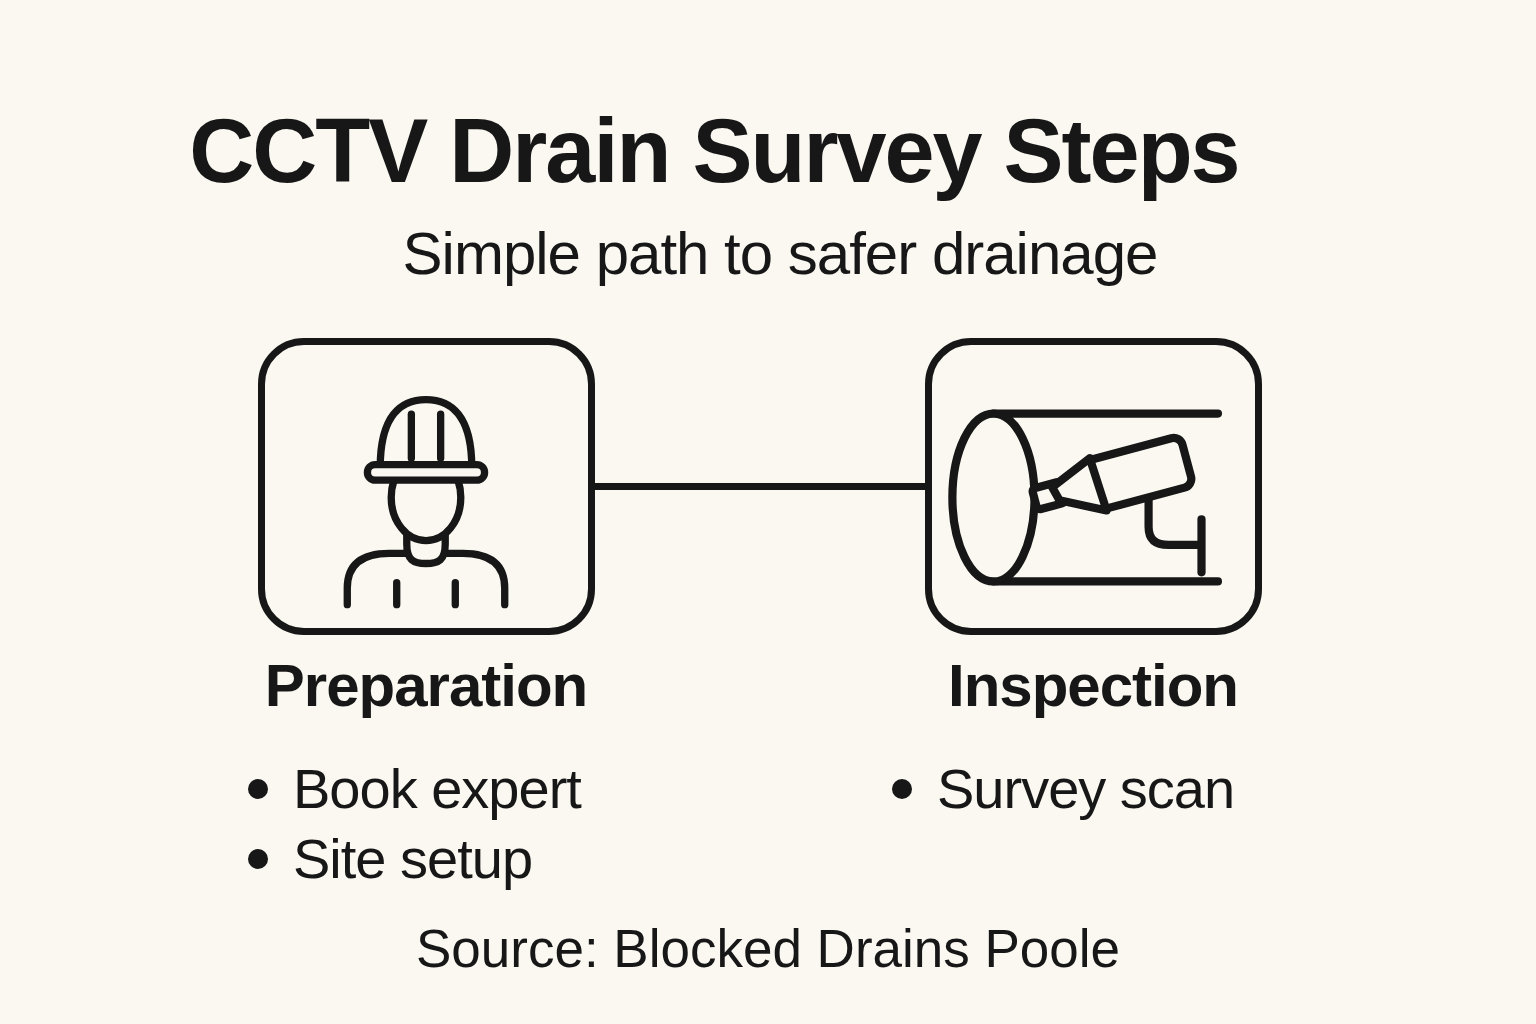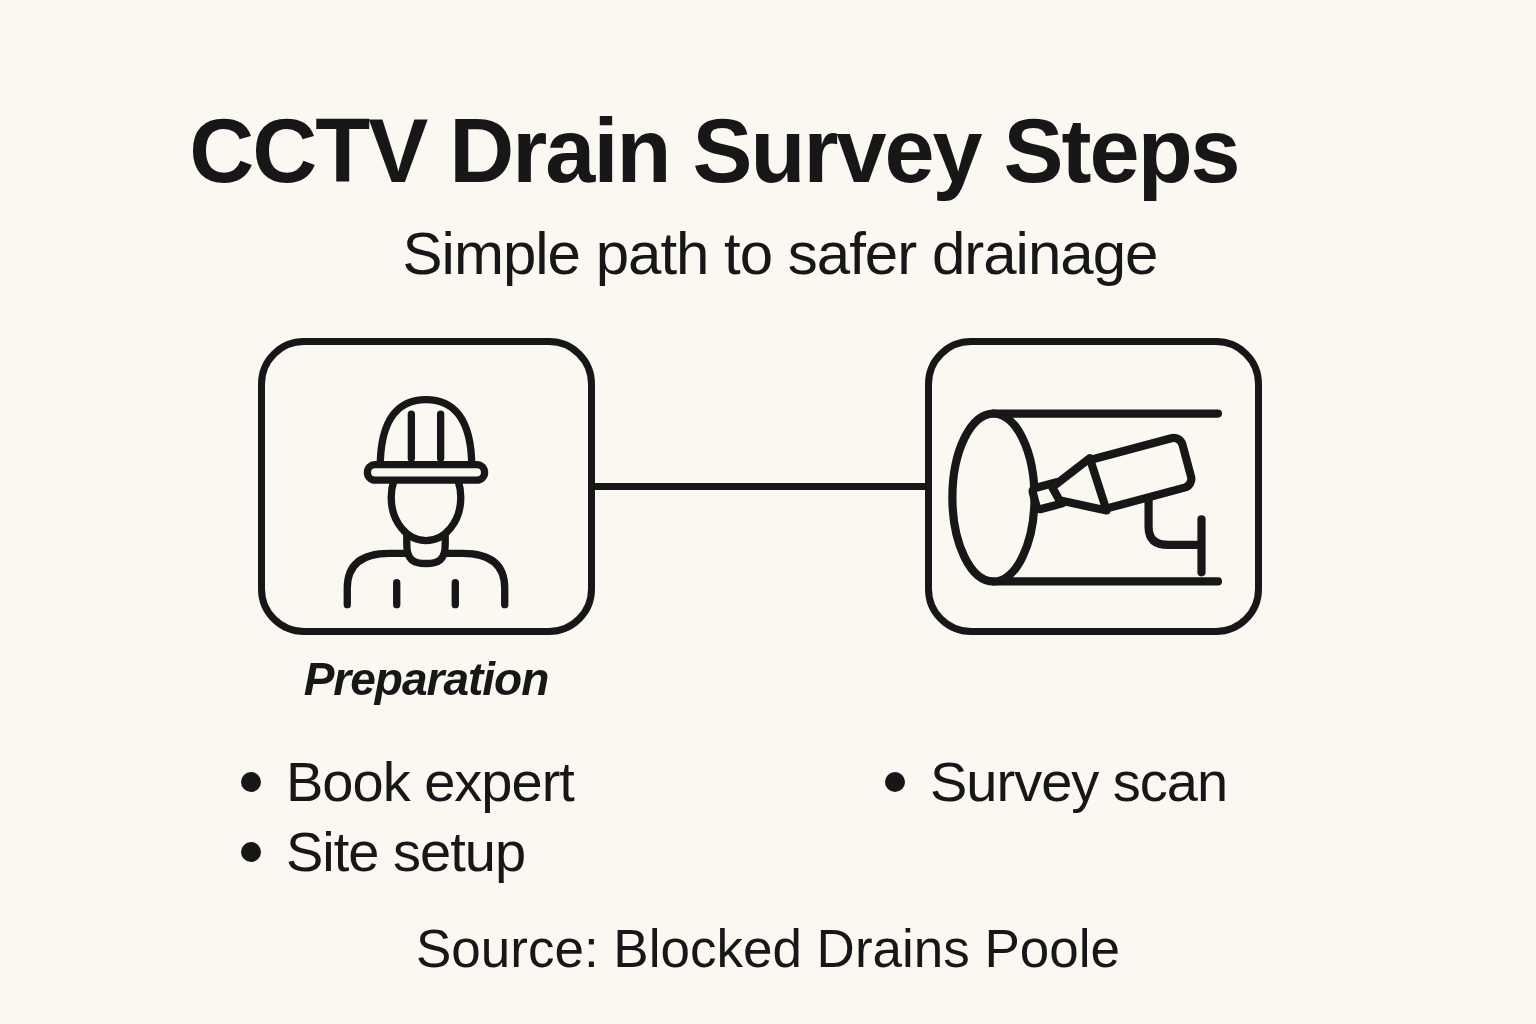--- a/index.html
+++ b/index.html
@@ -33,29 +33,28 @@
   .connector{
     position:absolute;top:483px;left:595px;width:330px;height:7px;
     background:#171717;
   }
   .icon-svg{position:absolute;display:block;}
   #worker-svg{left:312px;top:374px;width:228px;height:238px;}
   #camera-svg{left:946px;top:388px;width:292px;height:219px;}
   .step-label{
     position:absolute;top:656px;width:480px;
     text-align:center;
-    font-size:46px;font-weight:700;letter-spacing:-1px;
+    font-size:60px;font-weight:700;letter-spacing:-1px;
     line-height:1;
-    font-style:italic;
   }
   #label-preparation{left:186px;}
   #label-inspection{left:853px;}
   .bullet-list{
     position:absolute;top:746px;
-    list-style:none;margin:1px;padding:0;
+    list-style:none;margin:8px;padding:0;
     font-size:56px;font-weight:400;letter-spacing:-1px;
   }
   #list-preparation{left:240px;}
   #list-inspection{left:884px;}
   .bullet-list li{
     display:flex;align-items:center;
     height:70px;line-height:70px;
   }
   .dot{
     width:20px;height:20px;border-radius:50%;
@@ -116,20 +115,21 @@
     <path class="stroke w9" d="M 280,144 L 280,202"></path>
 
     <g transform="rotate(-15 210 95)">
       <rect class="bgfill w9" x="158" y="66" width="108" height="56" rx="10"></rect>
       <rect class="bgfill w9" x="94" y="80" width="32" height="24" rx="4"></rect>
       <path class="bgfill w9" d="M 164,64 L 116,84 L 120,100 L 167,124 Z"></path>
     </g>
   </svg>
 
   <div class="step-label" id="label-preparation">Preparation</div>
+  <div class="step-label" id="label-inspection">Inspection</div>
 
   <ul class="bullet-list" id="list-preparation">
     <li>
       <span class="dot"></span>
       <span>Book expert</span>
     </li>
     <li>
       <span class="dot"></span>
       <span>Site setup</span>
     </li>

